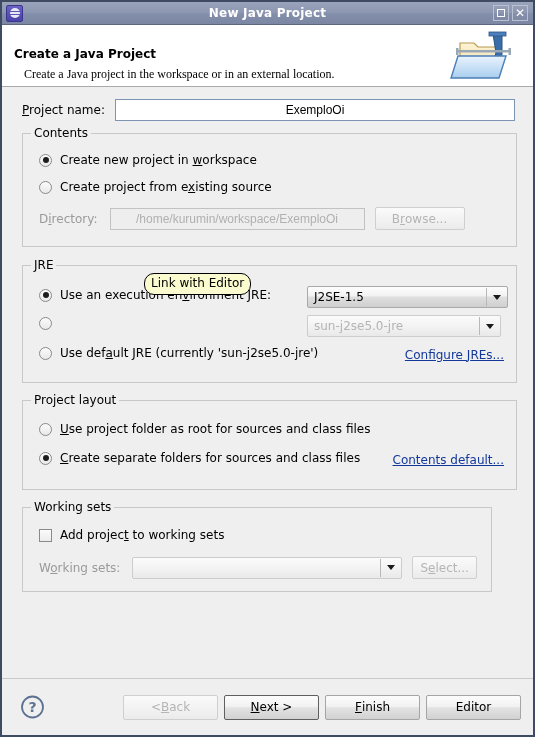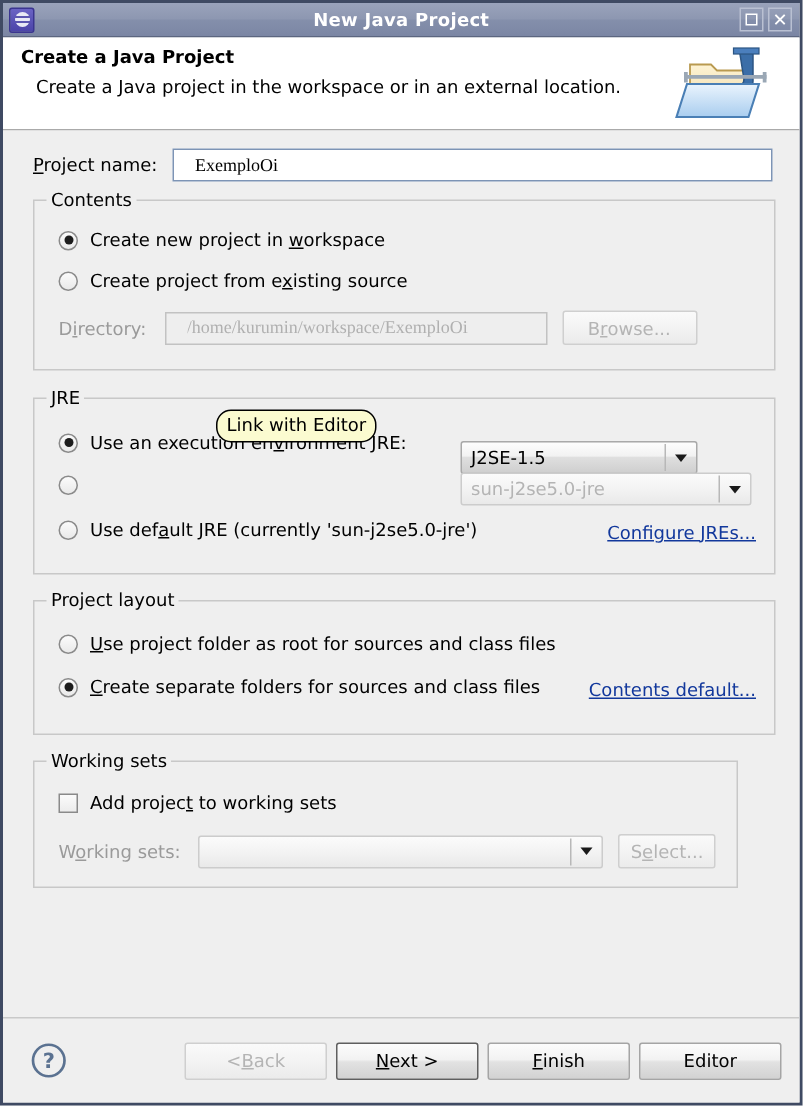--- a/index.html
+++ b/index.html
@@ -105,35 +105,36 @@
     font-size: 12px;
     font-weight: bold;
     line-height: 12px;
   }
 
   
   .header {
     flex: 0 0 auto;
     background: #ffffff;
     border-bottom: 1px solid #aaaaaa;
-    padding: 4px 10px 10px 10px;
+    padding: 20px 10px 10px 10px;
     position: relative;
     height: 62px;
     box-sizing: border-box;
   }
   .header-title {
     font-weight: bold;
     font-size: 12px;
     color: #000000;
     margin: 2px 0 6px 2px;
   }
   .header-desc {
     font-size: 12px;
     color: #000000;
     margin-left: 12px;
+    font-family: Liberation Serif, serif;
   }
   .header-icon {
     position: absolute;
     right: 12px; top: 4px;
     width: 72px; height: 56px;
   }
 
   
   .dialog-body {
     flex: 1 1 auto;
@@ -157,21 +158,22 @@
     flex: 1 1 auto;
     height: 22px;
     box-sizing: border-box;
     background: #ffffff;
     border: 1px solid #7d94b5;
     margin-left: 10px;
     padding: 0 14px;
     font-size: 12px;
     color: #000000;
     line-height: 20px;
-    font-family: Liberation Serif, serif;
+    font-family: Liberation Sans, sans-serif;
+    text-align: center;
   }
   .textfield.disabled {
     background: #eeeeee;
     border: 1px solid #c2c2c2;
     color: #b0b0b0;
   }
 
   
   .group {
     position: absolute;
@@ -409,21 +411,21 @@
       </div>
     </div>
 
     <div class="group" style="left:20px; top:178px; width:495px; height:118px;">
       <div class="group-title">JRE</div>
 
       <div class="ctl-row" style="left:16px; top:22px;">
         <span class="radio checked"></span>
         <span class="lbl">Use an execution en<span class="u">v</span>ironment JRE:</span>
       </div>
-      <div class="combo" style="position:absolute; left:284px; top:28px; width:158px;">
+      <div class="combo" style="position:absolute; left:284px; top:20px; width:201px;">
         <span>J2SE-1.5</span>
         <span class="arrow-sep"></span>
         <span class="arrow">
             <span class="caret"></span>
           </span>
       </div>
 
       <div class="ctl-row" style="left:16px; top:51px;">
         <span class="radio"></span>
       </div>

